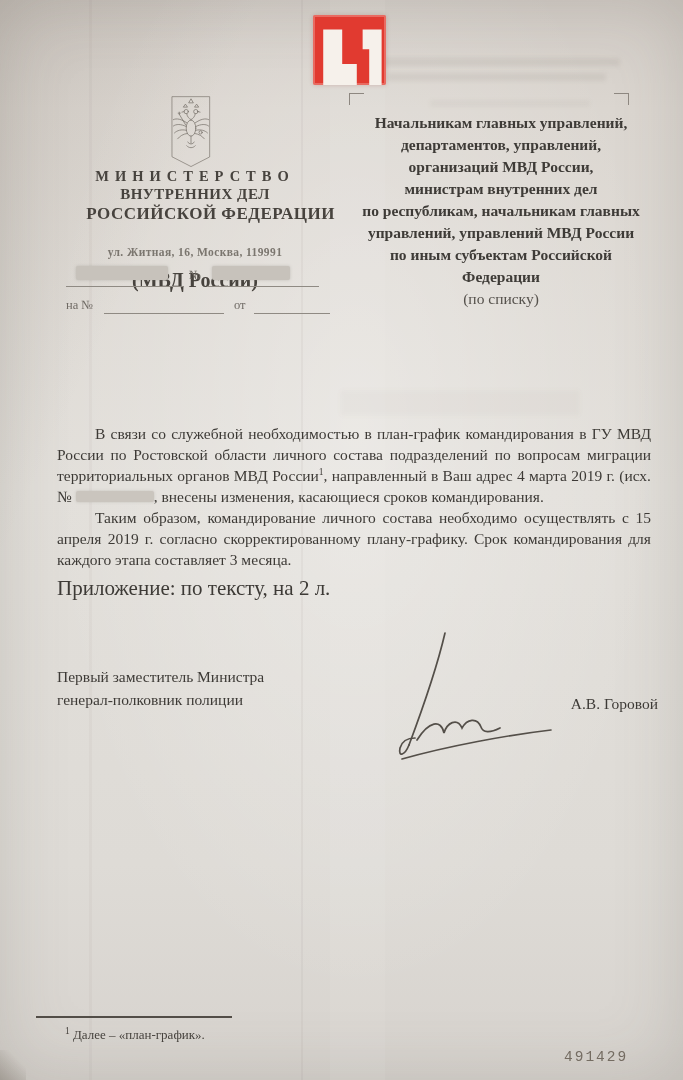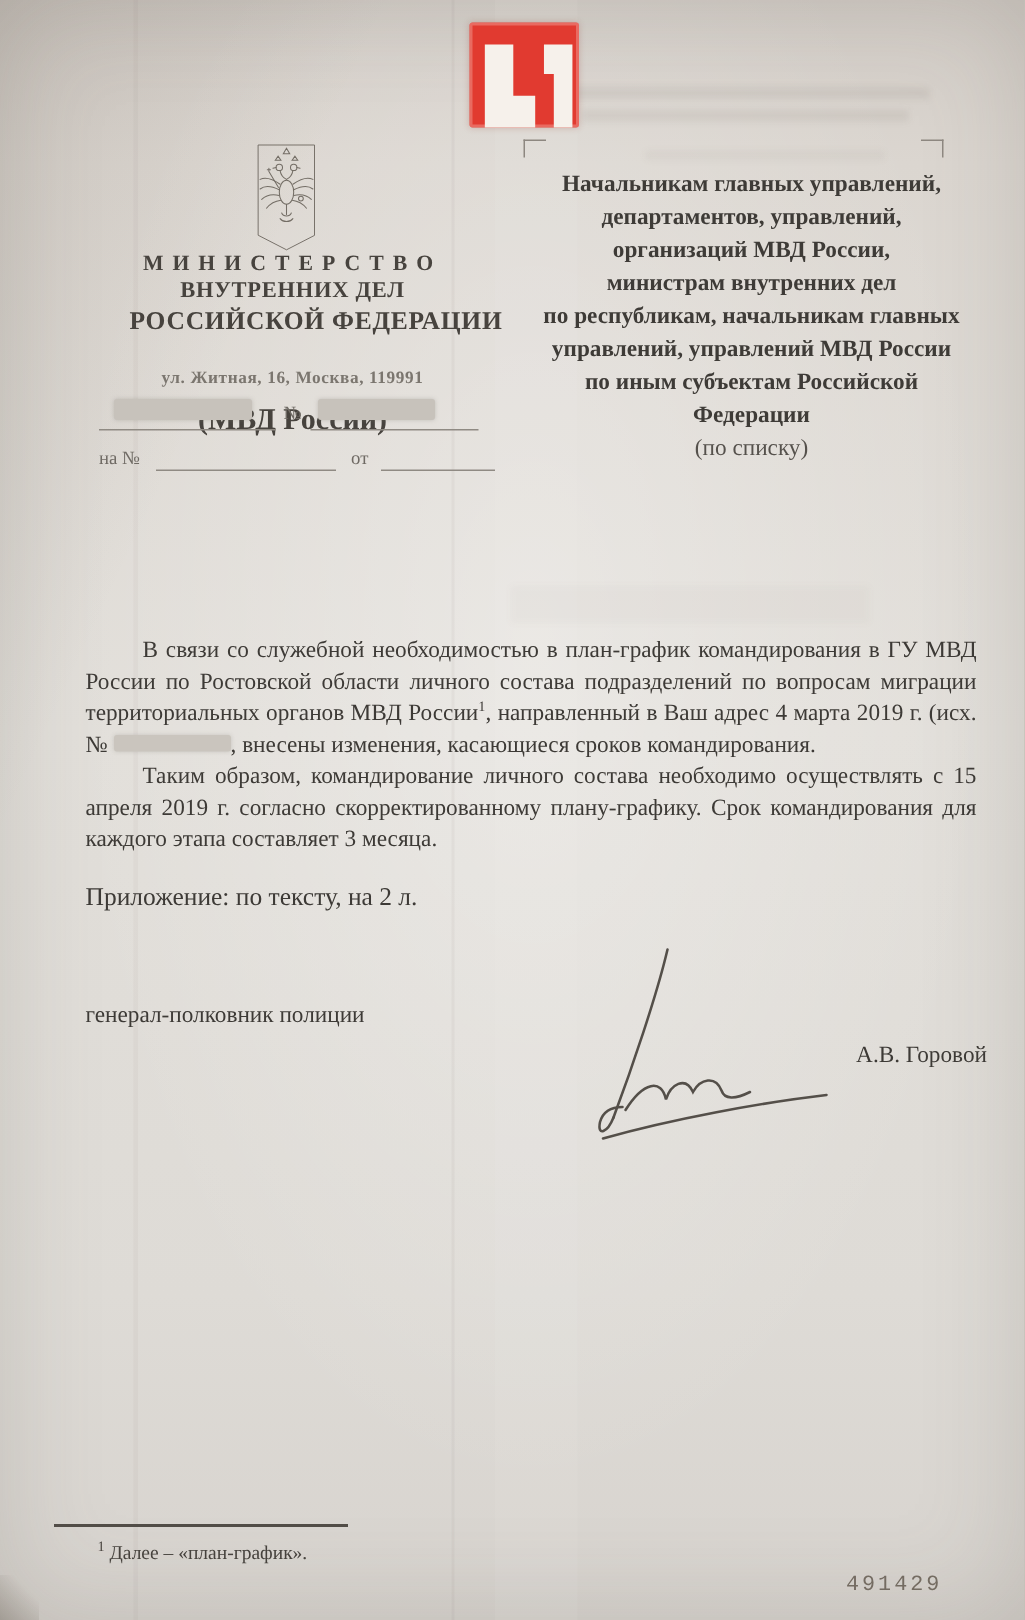--- a/index.html
+++ b/index.html
@@ -45,21 +45,21 @@
   .addressee .light{font-weight:400;color:#55514c;}
   
   .subject{left:60px;top:340px;width:284px;text-align:center;
     font-size:13.5px;font-weight:bold;line-height:17.5px;color:#403d39;}
   
   .bodytext{left:57px;top:423px;width:594px;font-size:15.5px;line-height:21px;
     text-align:justify;color:#3d3a36;}
   .bodytext p{margin:0;text-indent:38px;}
   .inline-blur{display:inline-block;width:78px;height:11px;background:#cac5be;
     border-radius:2px;box-shadow:0 0 3px rgba(130,125,118,0.3);vertical-align:baseline;}
-  .attachment{left:57px;top:588px;font-size:17px;color:#3d3a36;}
+  .attachment{left:57px;top:576px;font-size:21px;color:#3d3a36;}
   
   .sig-title{left:57px;top:666px;font-size:15.5px;line-height:22.5px;color:#3d3a36;}
   .sig-name{left:518px;top:695px;width:140px;text-align:right;font-size:15.5px;color:#3d3a36;}
   .autograph{left:388px;top:628px;width:200px;height:140px;}
   
   .fn-rule{left:36px;top:1016px;width:196px;height:1.5px;background:#524d47;}
   .footnote{left:29px;top:1027px;font-size:13px;color:#46423d;margin-left:36px;}
   sup{font-size:9.5px;line-height:0;}
   
   .stamp{left:564px;top:1049px;width:92px;text-align:left;
@@ -149,20 +149,21 @@
   </div>
 
 
   <div class="abs bodytext">
     <p><span>В связи со служебной необходимостью в план-график командирования в ГУ МВД России по Ростовской области личного состава подразделений по вопросам миграции территориальных органов МВД России</span><sup>1</sup><span>, направленный в Ваш адрес 4 марта 2019 г. (исх. №</span> <span class="inline-blur"></span><span>, внесены изменения, касающиеся сроков командирования.</span></p>
     <p>Таким образом, командирование личного состава необходимо осуществлять с 15 апреля 2019 г. согласно скорректированному плану-графику. Срок командирования для каждого этапа составляет 3 месяца.</p>
   </div>
   <div class="abs attachment">Приложение: по тексту, на 2 л.</div>
 
   <div class="abs sig-title">
+    <div>Первый заместитель Министра</div>
     <div>генерал-полковник полиции</div>
   </div>
   <div class="abs sig-name">А.В. Горовой</div>
   <svg class="abs autograph" viewBox="0 0 200 140" fill="none" stroke="#544f49" stroke-width="1.7" stroke-linecap="round">
     <path d="M57 5 C50 35 33 85 21 117"></path>
     <path d="M21 117 C17 127 10 130 12 120 C14 113 20 110 27 110"></path>
     <path d="M29 112 C41 93 53 91 56 105 C59 95 69 89 74 100 C79 91 89 89 93 99 C95 105 102 105 112 100"></path>
     <path d="M14 131 C60 118 120 107 163 102"></path>
   </svg>
 

